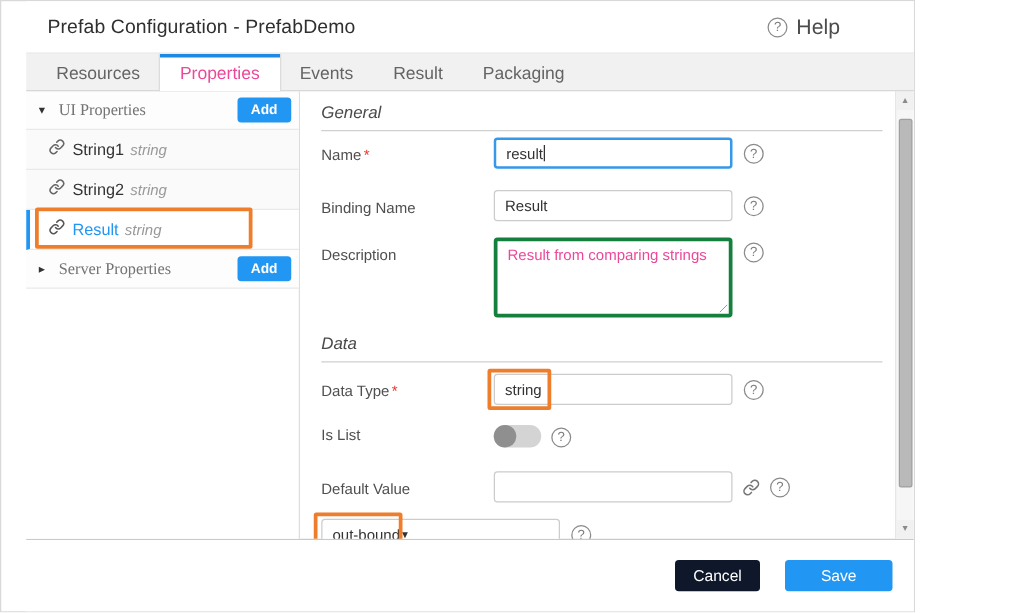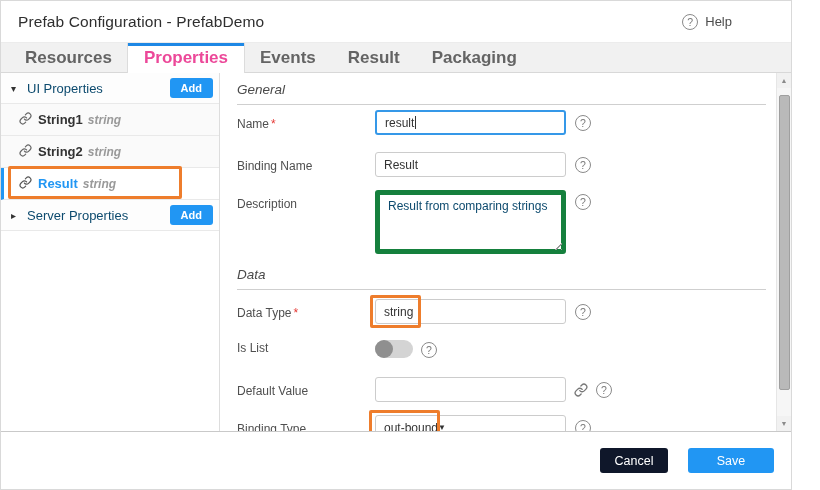--- a/index.html
+++ b/index.html
@@ -1,57 +1,57 @@
 <!DOCTYPE html>
 <html><head>
 <meta charset="utf-8">
 <style>
   * { box-sizing: border-box; }
   html,body { margin:0; padding:0; background:#fff; }
   body { width:820px; height:490px; overflow:hidden;
          font-family:"Liberation Sans", sans-serif; color:#333; }
-  .app { width:792px; height:490px; border:1px solid #d9d9d9;
-         display:flex; flex-direction:column; background:#fff; }
+  .app { width:732px; height:490px; border:1px solid #d9d9d9;
+         display:flex; flex-direction:column; background:#fff;padding-left:20px; }
 
   
   .titlebar { height:41px; flex:0 0 41px; display:flex; align-items:center;
               justify-content:space-between; padding:0 17px; background:#fff; }
   .title { font-size:15.5px; color:#2f2f2f; letter-spacing:0.1px; }
   .help { display:flex; align-items:center; gap:7px; cursor:pointer; margin-right:42px; }
-  .help-label { font-size:13px; color:#4c4c4c; }
+  .help-label { font-size:17px; color:#4c4c4c; }
   .qmark { width:16px; height:16px; border-radius:50%; border:1px solid #8a8a8a;
            color:#7a7a7a; font-size:10.5px; line-height:14px; text-align:center;
            display:inline-block; flex:0 0 16px; }
 
   
   .tabbar { height:31px; flex:0 0 31px; background:#f1f1f1; display:flex;
             padding-left:8px; position:relative; border-top:1px solid #ececec; }
   .tabbar::after { content:""; position:absolute; left:0; right:0; bottom:0;
                    height:1px; background:#d8d8d8; z-index:0; }
-  .tab { padding:0 16px; display:flex; align-items:center; font-size:17px;
-         color:#646464; cursor:pointer; position:relative;font-weight:bold; }
+  .tab { padding:0 16px; display:flex; align-items:center; font-size:14px;
+         color:#646464; cursor:pointer; position:relative; }
   .tab.active { background:#fff; color:#ec4899; z-index:1;
                 box-shadow: inset 0 3px 0 #1e88e5, 1px 0 0 #dcdcdc, -1px 0 0 #dcdcdc; }
 
   
   .content { flex:0 0 359px; height:359px; display:flex;
              border-bottom:1px solid #c9c9c9; background:#fff; }
 
   
   .sidebar { width:219px; flex:0 0 219px; border-right:1px solid #ddd; background:#fff; }
   .group-header { height:31px; display:flex; align-items:center;
                   padding:0 6px 0 10px; border-bottom:1px solid #e9e9e9; background:#fdfdfd; }
   .caret { font-size:10px; color:#333; width:11px; }
-  .group-label { font-size:13px; color:#0c4a6e; margin-left:5px; }
+  .group-label { font-size:13px; color:#737373; margin-left:5px;font-family:Liberation Serif, serif; }
   .add-btn { margin-left:auto; background:#2196f3; color:#fff; border:none;
              font-size:11px; font-weight:bold; padding:4px 11px; border-radius:3px;
              cursor:pointer; font-family:"Liberation Sans", sans-serif; }
   .prop-item { height:32px; display:flex; align-items:center; padding-left:18px;
                border-bottom:1px solid #e9e9e9; background:#fafafa; position:relative;
-               cursor:pointer;font-weight:bold; }
+               cursor:pointer; }
   .prop-item .link-icon { flex:0 0 13px; }
   .prop-name { font-size:13px; color:#333; margin-left:6px; }
   .prop-type { font-size:12px; font-style:italic; color:#999; margin-left:5px; }
   .prop-item.selected { background:#fff; border-left:3px solid #2196f3; padding-left:15px; }
   .prop-item.selected .prop-name { color:#2196f3; }
   .annotation-box { position:absolute; border:3px solid #ee7d2c; border-radius:2px;
                     pointer-events:none; z-index:3; }
   .prop-item.selected .annotation-box { left:4px; top:-2px; width:174px; height:33px; }
 
   
@@ -64,22 +64,22 @@
   .req { color:#e53935; margin-left:2px; }
   .field-wrap { position:relative; display:flex; align-items:center; }
   .tb { width:191px; height:25px; border:1px solid #ccc; border-radius:3px;
         padding:0 8px; font-size:12px; color:#333; background:#fff;
         font-family:"Liberation Sans", sans-serif; display:flex; align-items:center; }
   input.tb, textarea.ta { outline:none; }
   .tb.focused { border:2px solid #3598e8; }
   .text-caret { display:inline-block; width:1px; height:13px; background:#333;
                 margin-left:1px; vertical-align:middle; }
   .help-icon { margin-left:9px; }
-  .ta { width:191px; height:64px; border:5px solid #15803d; border-radius:3px;
-        padding:4px 8px; font-size:12px; color:#0c4a6e; resize:none;
+  .ta { width:191px; height:64px; border:3px solid #15803d; border-radius:3px;
+        padding:4px 8px; font-size:12px; color:#ec4899; resize:none;
         font-family:"Liberation Sans", sans-serif; display:block; }
   .ta-wrap { position:relative; }
   .ta-wrap::after { content:""; position:absolute; right:4px; bottom:4px;
         width:9px; height:9px;
         background:repeating-linear-gradient(-45deg, #9a9a9a 0 1px, transparent 1px 4px);
         clip-path:polygon(100% 0, 100% 100%, 0 100%); pointer-events:none; }
   .row-name { margin-top:5px; }
   .row-display { margin-top:17px; }
   .row-desc { margin-top:13px; }
   .heading-data { margin-top:13px; }
@@ -253,21 +253,20 @@
             <svg width="14" height="14" viewBox="0 0 24 24" fill="none" stroke="#777" stroke-width="2.2" stroke-linecap="round" stroke-linejoin="round">
                 <path d="M10 13a5 5 0 0 0 7.54.54l3-3a5 5 0 0 0-7.07-7.07l-1.72 1.71"></path>
                 <path d="M14 11a5 5 0 0 0-7.54-.54l-3 3a5 5 0 0 0 7.07 7.07l1.71-1.71"></path>
               </svg>
           </span>
           <span class="qmark help-icon" style="margin-left:8px;">?</span>
         </div>
       </div>
 
       <div class="form-row row-binding">
-        <div class="form-label">Binding Type</div>
         <div class="field-wrap">
           <div class="tb select-box">
             <span class="select-value">out-bound</span>
             <span class="select-arrow">▼</span>
           </div>
           <span class="annotation-box overlay-binding"></span>
           <span class="qmark help-icon">?</span>
         </div>
       </div>
 

